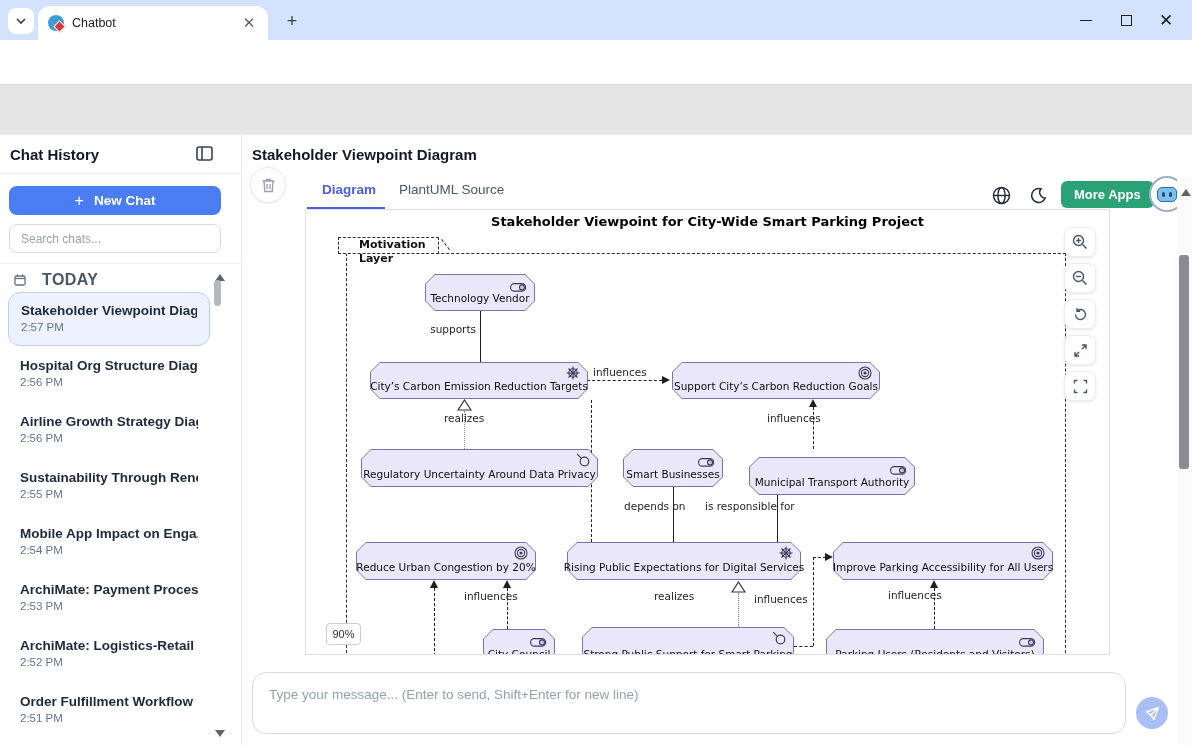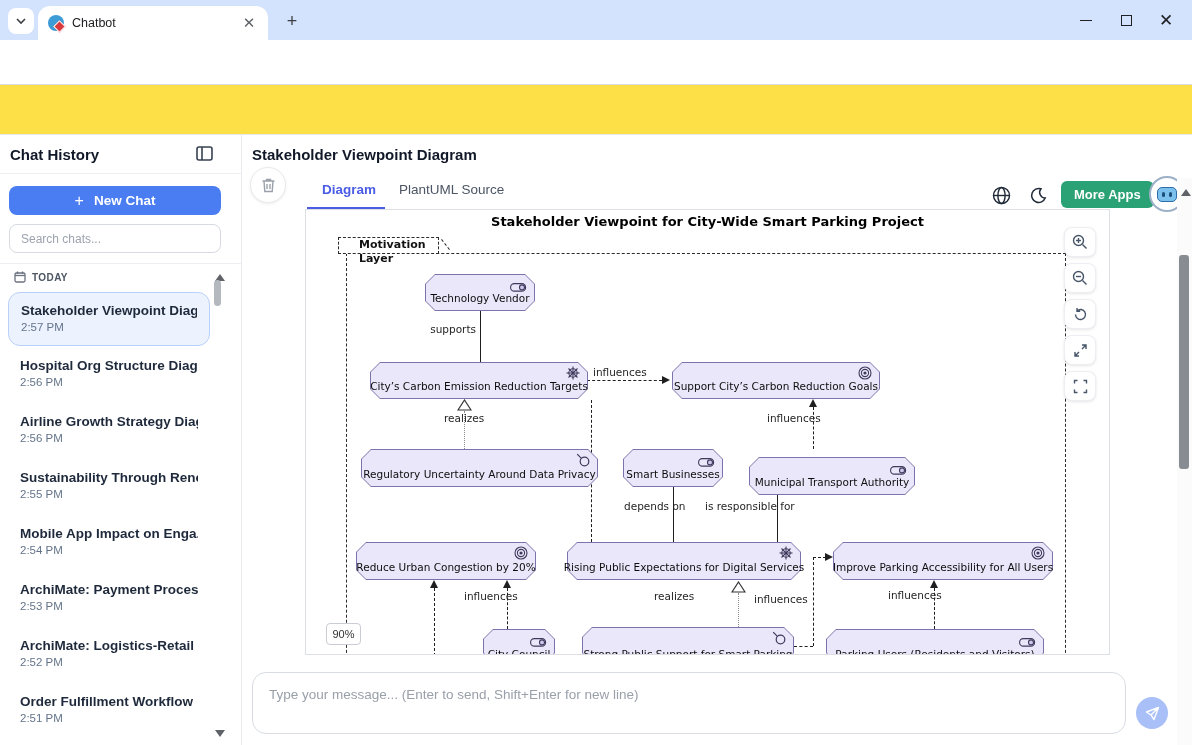--- a/index.html
+++ b/index.html
@@ -27,21 +27,21 @@
   .docs-ico { width:15px; height:18px; background:#3e7df2; border-radius:3px; position:relative; }
   .docs-ico i { position:absolute; left:3px; width:9px; height:0; border-top:1.5px solid #fff; }
   .docs-badge { position:absolute; right:-4px; bottom:-3px; width:10px; height:10px; background:#fbc934; border-radius:50%; font-size:7px; color:#222; display:flex; align-items:center; justify-content:center; }
   .bubble-ico { width:15px; height:13px; background:#80868b; border-radius:3px; position:relative; }
   .bubble-ico:after { content:""; position:absolute; left:2px; bottom:-4px; border:4px solid transparent; border-top-color:#80868b; border-left-color:#80868b; }
   .vsep { position:absolute; left:1072px; top:52px; width:0; height:20px; border-left:1px solid #dadce0; }
   .avatar { position:absolute; left:1121px; top:50px; width:25px; height:25px; border-radius:50%; background:#0f9494; color:#fff; font-size:12.5px; font-weight:700; display:flex; align-items:center; justify-content:center; }
   .kebab { position:absolute; left:1160px; top:50px; width:24px; height:24px; display:flex; align-items:center; justify-content:center; color:#444746; font-size:15px; letter-spacing:0; }
 
   
-  .apphdr { position:absolute; left:0; top:85px; width:1192px; height:50px; background:#fde047; border-bottom:1px solid #e6e8eb; }
+  .apphdr { position:absolute; left:0; top:85px; width:1192px; height:50px; background:#e5e5e5; border-bottom:1px solid #e6e8eb; }
   .vp-logo { position:absolute; left:12px; top:93px; width:34px; height:34px; }
   .vp-globe { position:absolute; inset:0; border-radius:50%; background:#3d9bd6; }
   .vp-globe:before { content:""; position:absolute; left:0; top:15px; width:34px; height:0; border-top:1.5px solid rgba(255,255,255,.85); }
   .vp-globe:after { content:""; position:absolute; left:10px; top:0; width:14px; height:34px; border-radius:50%; border:1.5px solid rgba(255,255,255,.85); }
   .vp-diamond { position:absolute; right:-2px; bottom:-1px; width:17px; height:17px; background:#d8393c; transform:rotate(45deg); border:1.5px solid #fff; }
   .vp-diamond:after { content:""; position:absolute; inset:4px; border:1.5px solid #fff; }
   .app-name { position:absolute; left:52px; top:94px; font-size:16px; font-weight:700; color:#1b2430; }
   .powered { position:absolute; left:52px; top:113px; font-size:11.5px; color:#6b7280; }
   .powered u { text-decoration:underline; }
   .hdr-ico { position:absolute; top:99px; width:22px; height:22px; display:flex; align-items:center; justify-content:center; color:#1f2937; }
@@ -53,21 +53,21 @@
 
   
   .sidebar { position:absolute; left:0; top:135px; width:242px; height:610px; background:#fff; border-right:1px solid #e8eaed; }
   .sb-title { position:absolute; left:10px; top:11px; font-size:15px; font-weight:700; color:#111827; }
   .sb-toggle { position:absolute; right:28px; top:11px; color:#374151; }
   .sb-div { position:absolute; left:0; width:242px; border-top:1px solid #eceef1; }
   .new-chat { position:absolute; left:9px; top:51px; width:212px; height:29px; background:#4a7df2; border:none; border-radius:8px; color:#fff; font-size:13.5px; font-weight:700; display:flex; align-items:center; justify-content:center; gap:10px; }
   .new-chat .plus { font-size:16px; font-weight:400; }
   .sb-search { position:absolute; left:9px; top:89px; width:212px; height:29px; border:1px solid #d6dade; border-radius:8px; font-size:12px; color:#14532d; padding:0 11px; outline:none; }
   .sb-search::placeholder { color:#9ca3af; }
-  .sb-section { position:absolute; left:14px; top:136px; display:flex; align-items:center; gap:6px; font-size:10px; font-weight:700; color:#4b5563; letter-spacing:.4px; }
+  .sb-section { position:absolute; left:14px; top:136px; display:flex; align-items:center; gap:16px; font-size:16px; font-weight:700; color:#4b5563; letter-spacing:.4px; }
   .chat-item { position:absolute; left:8px; width:202px; height:54px; border-radius:12px; padding:10px 12px 0; }
   .chat-item.sel { background:#ecf3fe; border:1px solid #b9d0f9; }
   .ci-title { font-size:13.5px; font-weight:600; color:#1e293b; white-space:nowrap; overflow:hidden; }
   .ci-time { font-size:11.5px; color:#64748b; margin-top:3px; }
   .sb-scroll-up { position:absolute; left:215px; top:134px; width:0; height:0; border:5px solid transparent; border-bottom:7px solid #5f6368; }
   .sb-thumb { position:absolute; left:214px; top:145px; width:7px; height:26px; background:#b4b8bf; border-radius:4px; }
   .sb-scroll-dn { position:absolute; left:215px; top:595px; width:0; height:0; border:5px solid transparent; border-top:7px solid #5f6368; }
 
   
   .page-title { position:absolute; left:252px; top:146px; font-size:15px; font-weight:700; color:#111827; }

